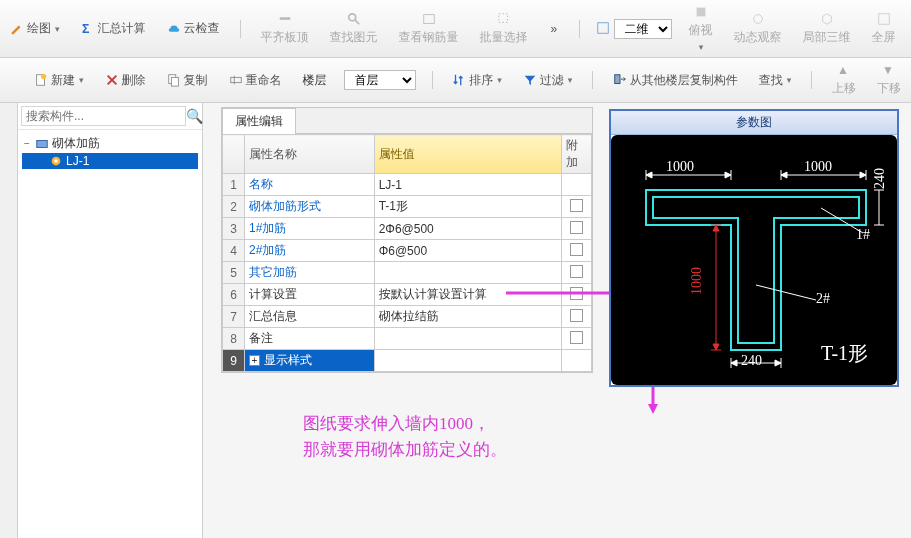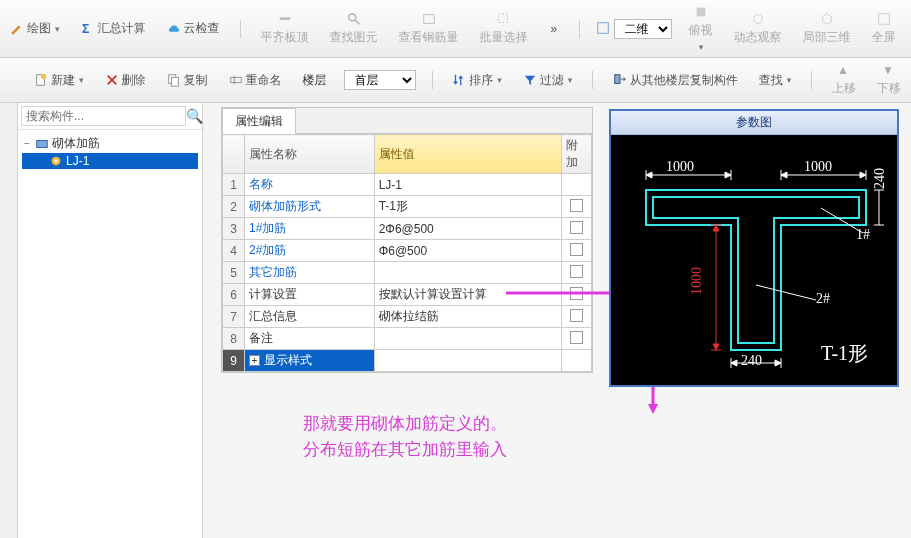--- a/index.html
+++ b/index.html
@@ -142,20 +142,21 @@
     color:#1d3f7a;
     padding:3px 8px;
     border-bottom:1px solid #9abae0;
     text-align:center;
   }
   .diagram-body {
     background:#000;
     height:250px;
     position:relative;
     color:#fff;
+    border-radius:6px;
   }
   .annot {
     position:absolute;
     left:100px;
     top:308px;
     color:#d63bd6;
     font-size:17px;
     line-height:1.5;
     font-family:"SimSun","Microsoft YaHei";
     pointer-events:none;
@@ -446,22 +447,22 @@
         <marker id="ahead" markerWidth="10" markerHeight="10" refX="6" refY="3" orient="auto">
           <path d="M0,0 L8,3 L0,6 Z" fill="#e238e2"></path>
         </marker>
       </defs>
       <line x1="3" y1="14" x2="150" y2="14" stroke="#e238e2" stroke-width="3" marker-end="url(#ahead)"></line>
       <line x1="150" y1="14" x2="150" y2="130" stroke="#e238e2" stroke-width="3"></line>
       <path d="M145,125 L150,135 L155,125 Z" fill="#e238e2"></path>
     </svg>
 
     <div class="annot">
+      <div>图纸要求伸入墙内1000，</div>
       <div>那就要用砌体加筋定义的。</div>
-      <div>分布短筋在其它加筋里输入</div>
     </div>
 
     <div class="diagram-panel">
       <div class="diagram-title">参数图</div>
       <div class="diagram-body">
         <svg width="290" height="250" viewBox="0 0 290 250">
 
           <g stroke="#36e6e6" stroke-width="2" fill="none">
             <path d="M35 55 L255 55 L255 90 L170 90 L170 215 L120 215 L120 90 L35 90 Z"></path>
 

